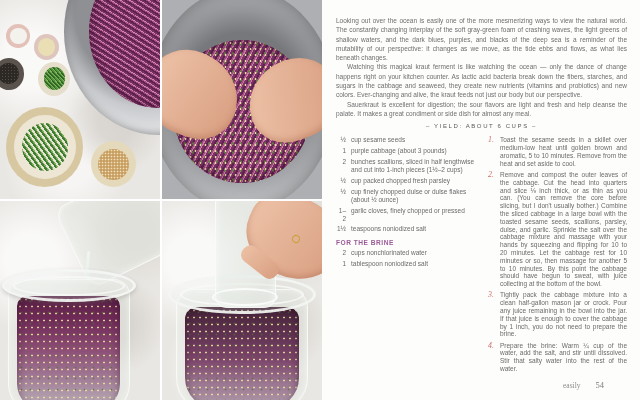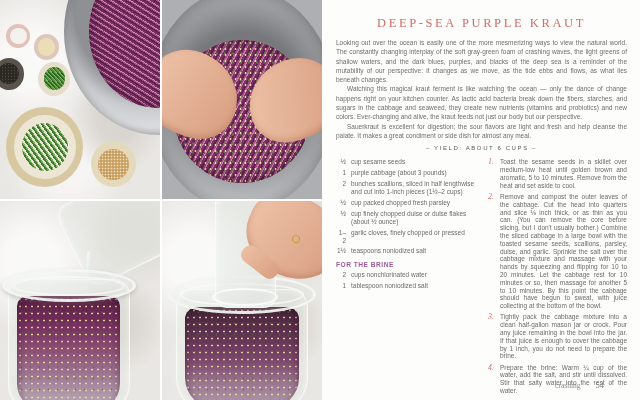--- a/index.html
+++ b/index.html
@@ -159,21 +159,20 @@
       </div>
       <div class="hand p4-hand"></div>
       <div class="p4-finger"></div>
       <div class="p4-ring"></div>
     </div>
 
   </div>
 
   <div class="right-page">
 
-    <div class="title">DEEP-SEA PURPLE KRAUT</div>
 
     <div class="intro">
       <p>Looking out over the ocean is easily one of the more mesmerizing ways to view the natural world. The constantly changing interplay of the soft gray-green foam of crashing waves, the light greens of shallow waters, and the dark blues, purples, and blacks of the deep sea is a reminder of the mutability of our perspective: it changes as we move, as the tide ebbs and flows, as what lies beneath changes.</p>
       <p class="indent">Watching this magical kraut ferment is like watching the ocean — only the dance of change happens right on your kitchen counter. As lactic acid bacteria break down the fibers, starches, and sugars in the cabbage and seaweed, they create new nutrients (vitamins and probiotics) and new colors. Ever-changing and alive, the kraut feeds not just our body but our perspective.</p>
       <p class="indent">Sauerkraut is excellent for digestion; the sour flavors are light and fresh and help cleanse the palate. It makes a great condiment or side dish for almost any meal.</p>
     </div>
 
     <div class="yield">–  YIELD: ABOUT 6 CUPS  –</div>
 
     <div class="cols">
@@ -234,18 +233,18 @@
         </div>
         <div class="step-row">
           <span class="step-num">4.</span>
           <span class="step-text">Prepare the brine: Warm ¼ cup of the water, add the salt, and stir until dissolved. Stir that salty water into the rest of the water.</span>
         </div>
       </div>
 
     </div>
 
     <div class="footer">
-      <span class="section">crashing</span>
+      <span class="section">easily</span>
       <span class="pagenum">54</span>
     </div>
 
   </div>
 </div>
 
 </body></html>

